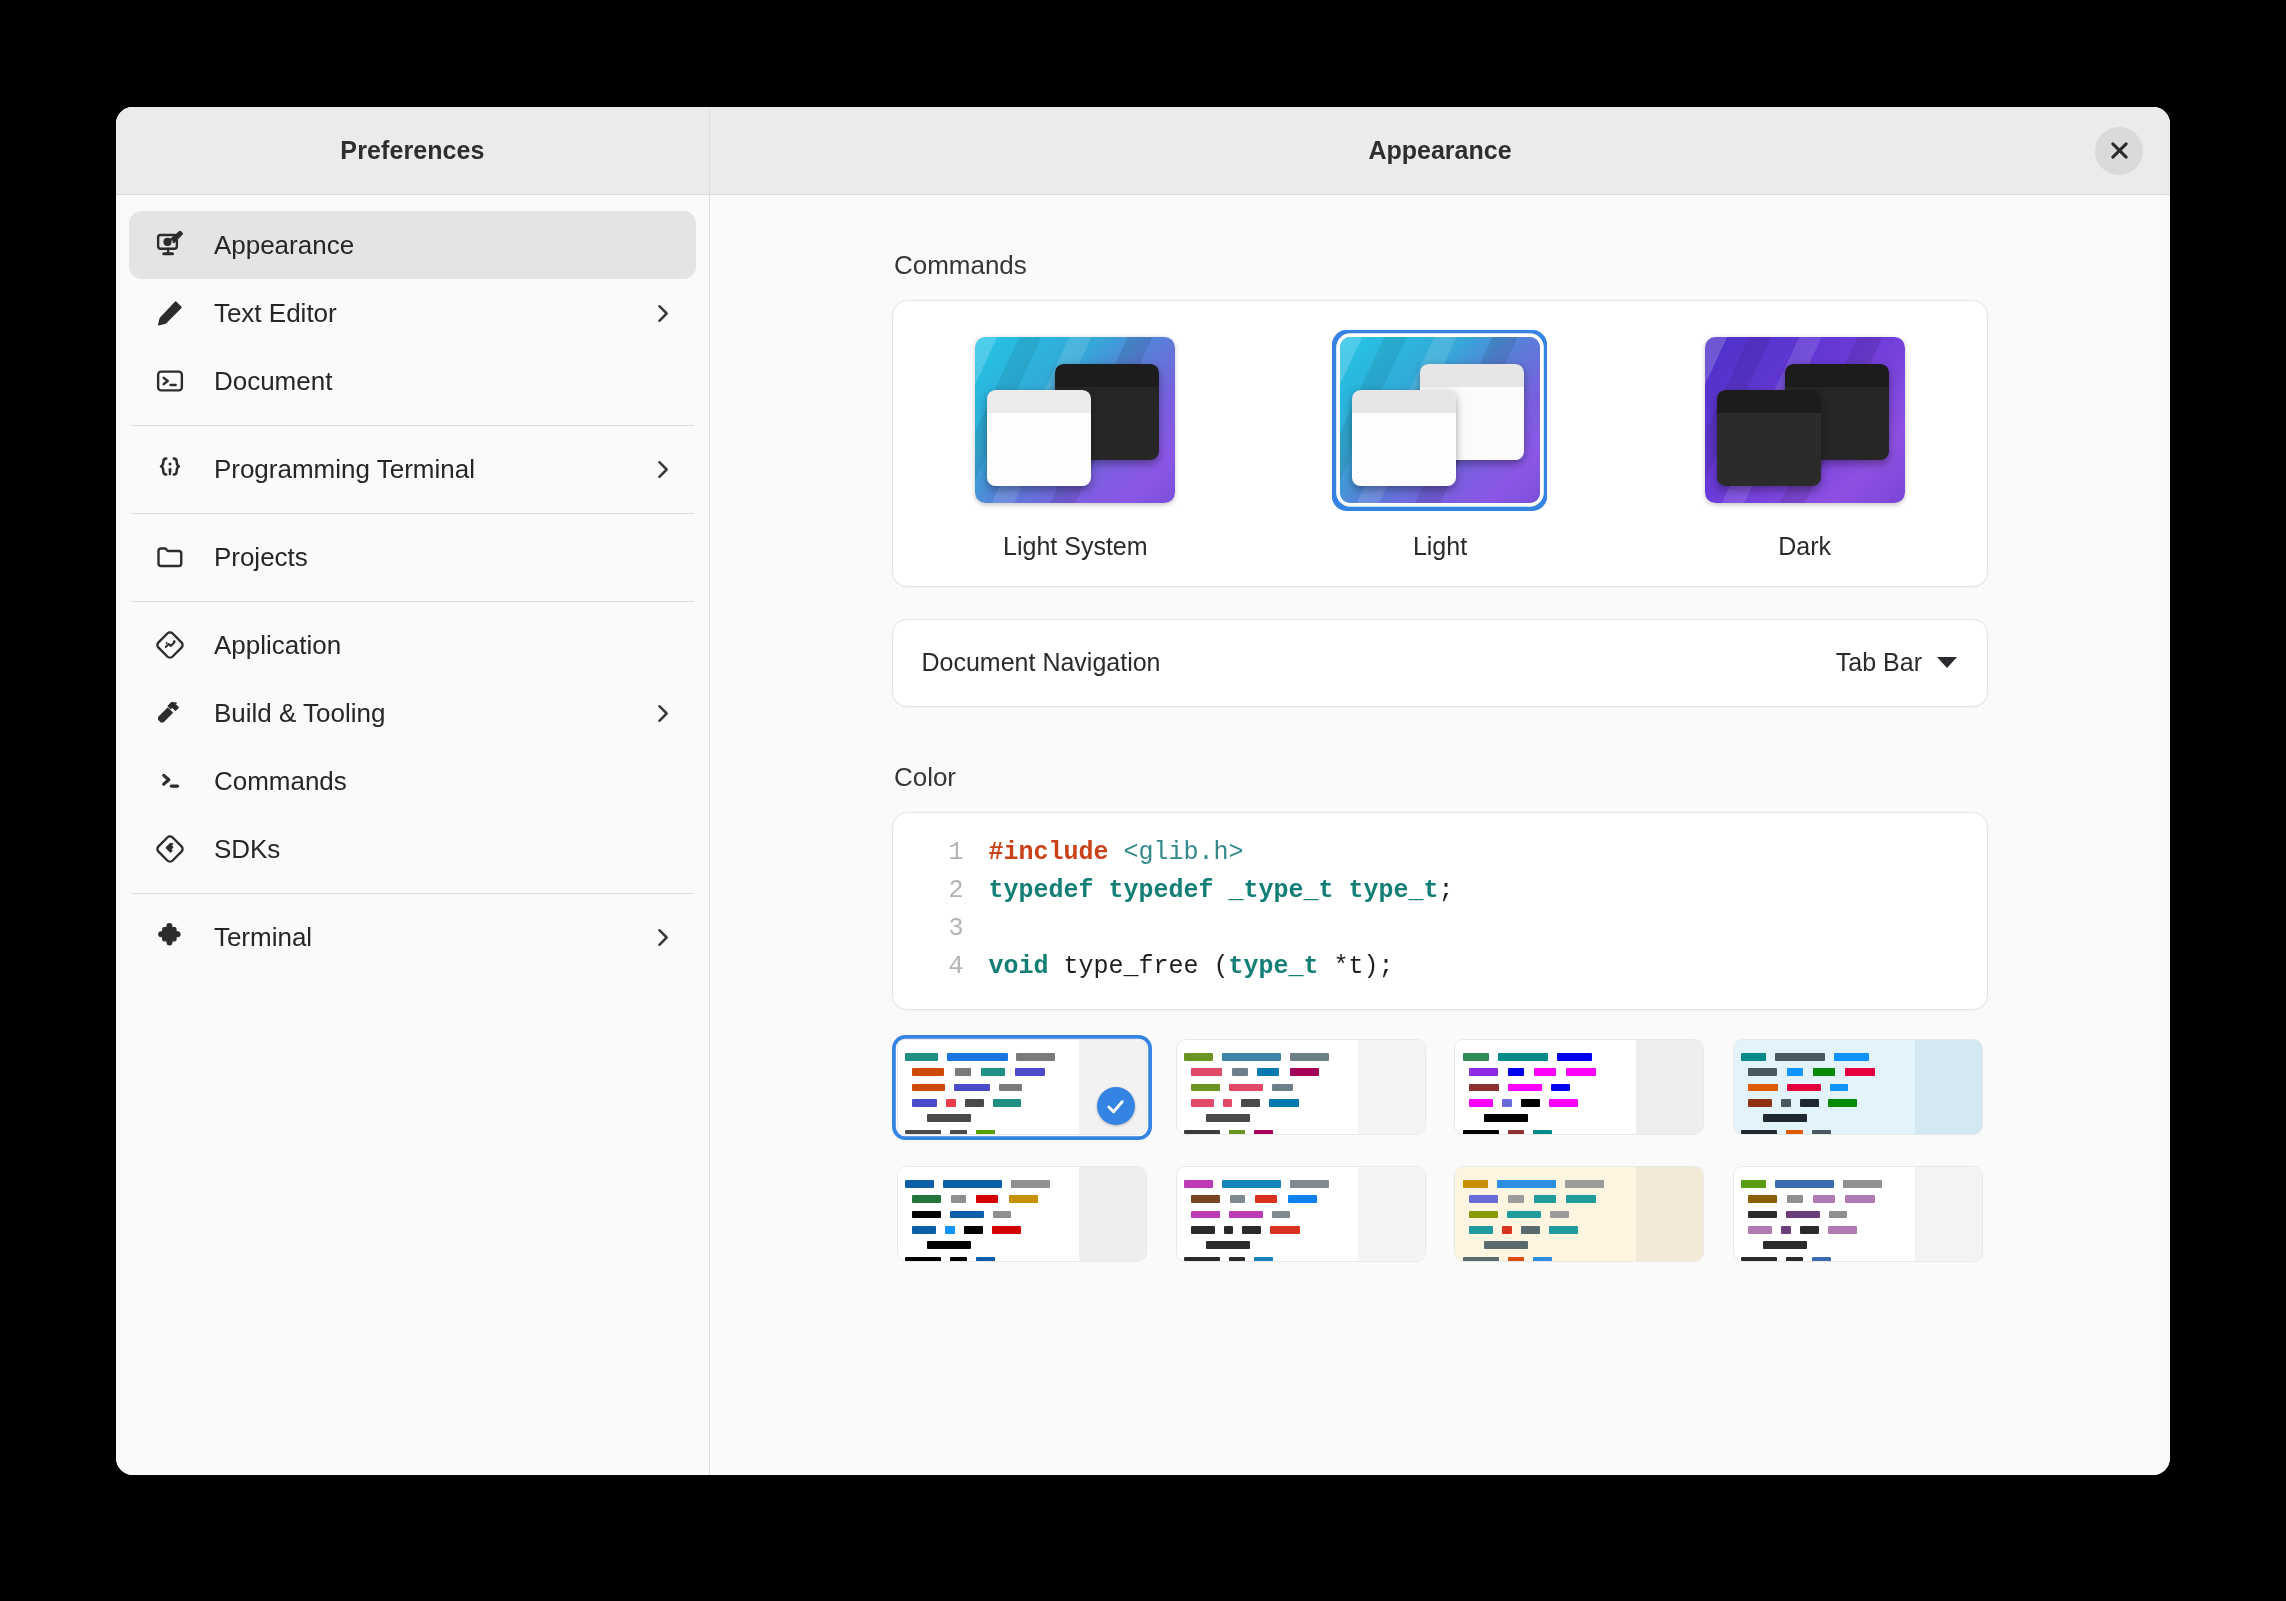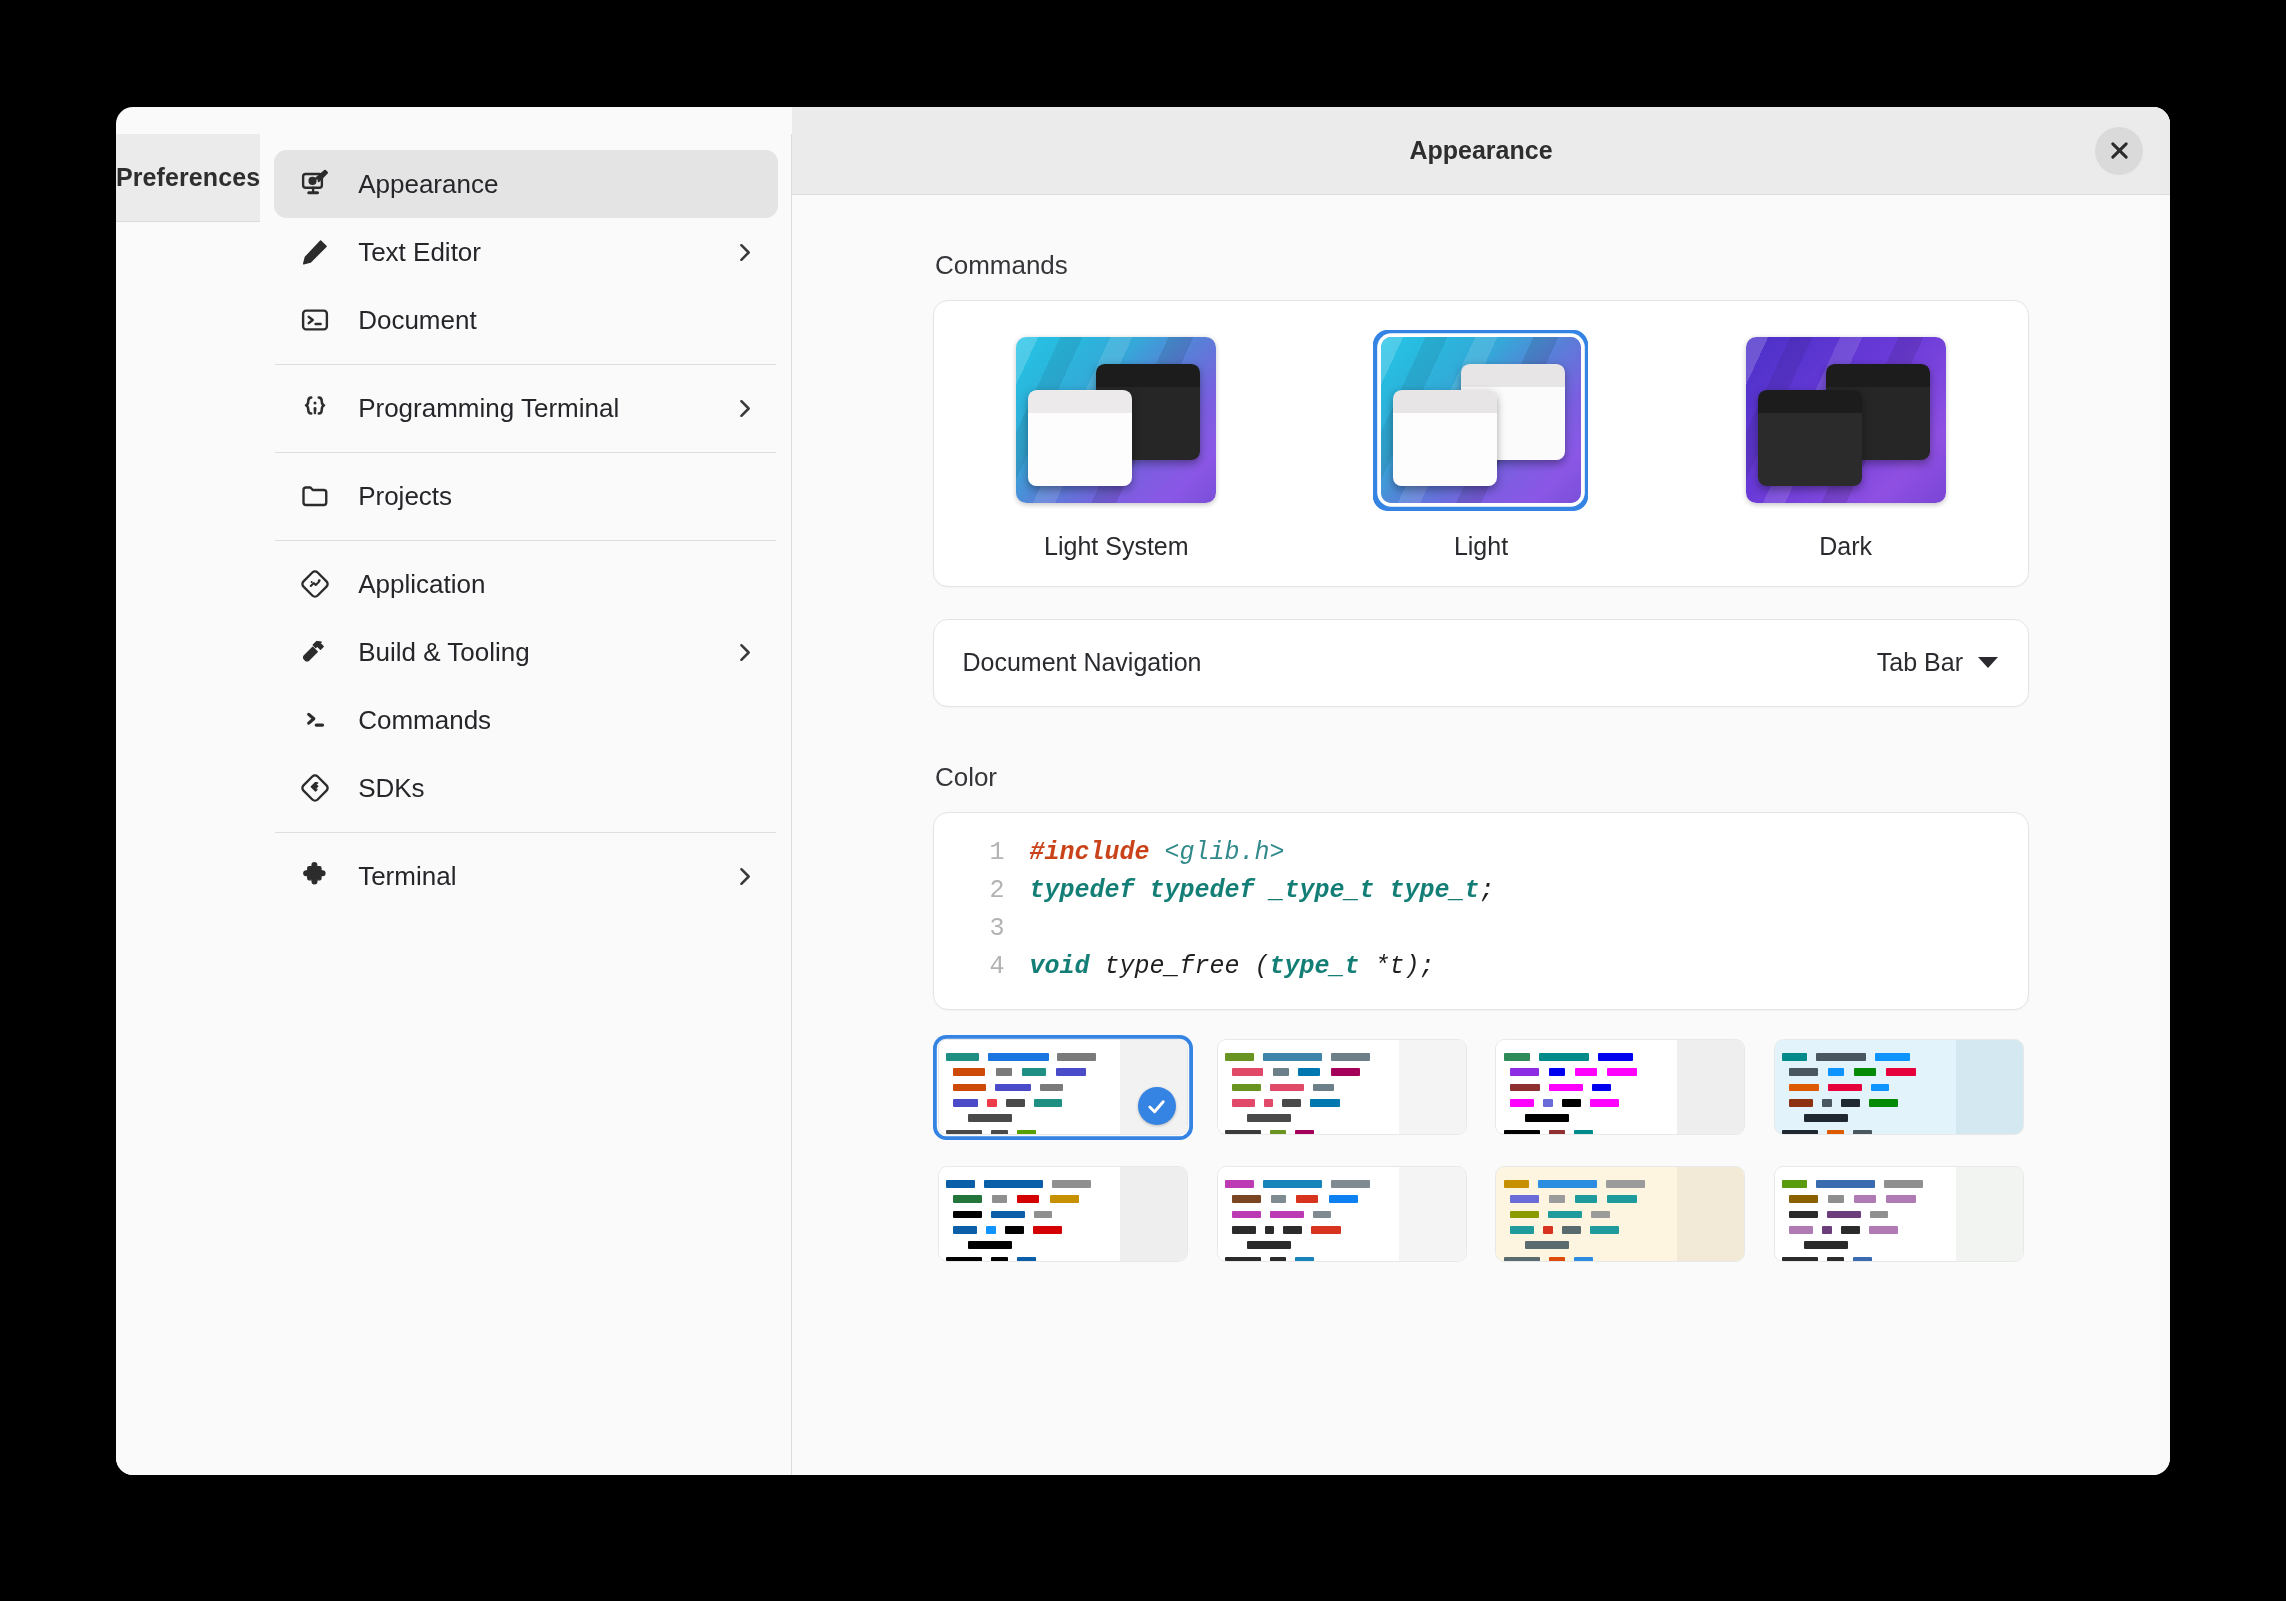--- a/index.html
+++ b/index.html
@@ -19,27 +19,26 @@
     width: 2054px;
     height: 1368px;
     background: #fafafa;
     border-radius: 17px;
     overflow: hidden;
     display: flex;
   }
 
   
   #sidebar {
-    width: 676px;
+    width: 594px;
     height: 100%;
     background: #fafafa;
     border-right: 1px solid #dcdcdc;
     display: flex;
-    flex-direction: row;
-    margin-top: 27px;
+    flex-direction: column;
   }
 
   .sidebar-header {
     height: 88px;
     background: #ebebeb;
     border-bottom: 1px solid #dcdcdc;
     display: flex;
     align-items: center;
     justify-content: center;
     flex: none;
@@ -242,21 +241,21 @@
 
   
   .code-card {
     padding: 21px 0 23px 0;
     font-family: "Liberation Mono", "DejaVu Sans Mono", monospace;
     font-size: 25px;
     line-height: 38px;
   }
   .code-line { display: flex; padding: 0 28.5px; white-space: pre; }
   .gutter { width: 42px; text-align: right; color: #b3b3b3; flex: none; }
-  .code-text { margin-left: 25px; color: #1f1f1f; font-style: italic; }
+  .code-text { margin-left: 25px; color: #1f1f1f; }
   .tok-pre   { color: #c9421a; font-weight: bold; }
   .tok-inc   { color: #31898b; }
   .tok-kw    { color: #137e76; font-weight: bold; }
   .tok-type  { color: #137e76; font-weight: bold; }
   .tok-plain { color: #1f1f1f; }
 
   
   .scheme-grid {
     margin-top: 25px;
     display: grid;

